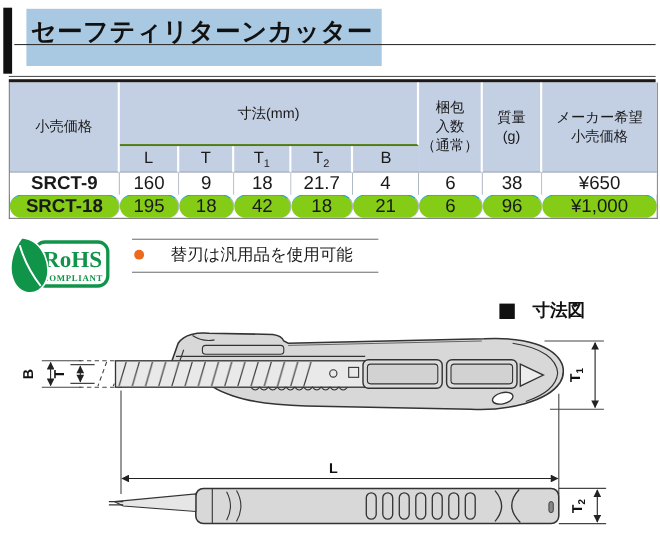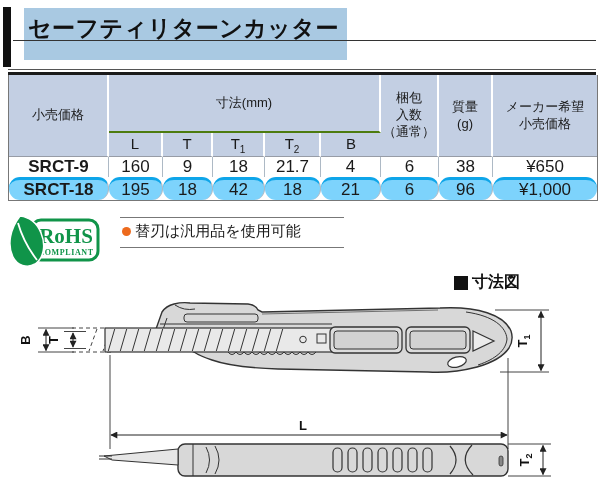--- a/index.html
+++ b/index.html
@@ -22,35 +22,35 @@
   table.spec th{background:#c3cfe3;font-weight:normal;border-right:2px solid #fff;
                 border-bottom:1px solid #979ca6;text-align:center;vertical-align:middle;padding:0;}
   table.spec th.dims-span{border-bottom:2px solid #4d7c0f;}
   table.spec th:last-child{border-right:none;}
   .th-main{font-size:13px;line-height:1.3;white-space:pre-line;}
   .th-dim{font-size:15px;}
   .th-dim sub{font-size:10px;}
   table.spec td{background:#fff;border-right:1px solid #adb9c5;text-align:center;
                 vertical-align:middle;font-size:17px;padding:0;}
   table.spec td:last-child{border-right:none;}
-  table.spec tr.alt td{background:#7dd3fc;border-top:3px solid #0ea5e9;border-radius:11px;}
+  table.spec tr.alt td{background:#84cc16;border-top:1px solid #0ea5e9;border-radius:11px;}
   td.model{text-align:left;padding-left:4px;font-weight:bold;}
   td.price{text-align:right;padding-right:8px;font-weight:normal;}
   tr.hrow1{height:58px;} tr.hrow2{height:24px;} tr.drow{height:16px;}
 
   
   .rohs{position:absolute;left:6px;top:215px;}
   .note{position:absolute;left:120px;top:217px;width:224px;border-top:1px solid #777;
-        border-bottom:1px solid #777;display:flex;align-items:center;gap:4px;
+        border-bottom:1px solid #777;display:flex;align-items:center;gap:24px;
         padding:4px 2px 6px 2px;box-sizing:border-box;}
   .note-bullet{width:9px;height:9px;border-radius:50%;background:#ed6a1d;flex:0 0 auto;}
   .note-text{font-size:15px;color:#1a1a1a;}
 
   
-  .diag-head{position:absolute;left:454px;top:272px;display:flex;align-items:center;gap:4px;}
+  .diag-head{position:absolute;left:454px;top:272px;display:flex;align-items:center;gap:16px;}
   .sq{width:14px;height:14px;background:#111;display:inline-block;}
   .diag-head span.lbl{font-size:16px;font-weight:bold;color:#111;}
 
   .diagram{position:absolute;left:0;top:268px;}
   .dim{stroke:#222;stroke-width:1;fill:none;}
   .ext{stroke:#444;stroke-width:1;fill:none;}
   .out{stroke:#333;fill:none;}
   text.dimlab{font-size:13px;font-weight:bold;fill:#111;
               font-family:"Liberation Sans","DejaVu Sans",sans-serif;}
 </style>

